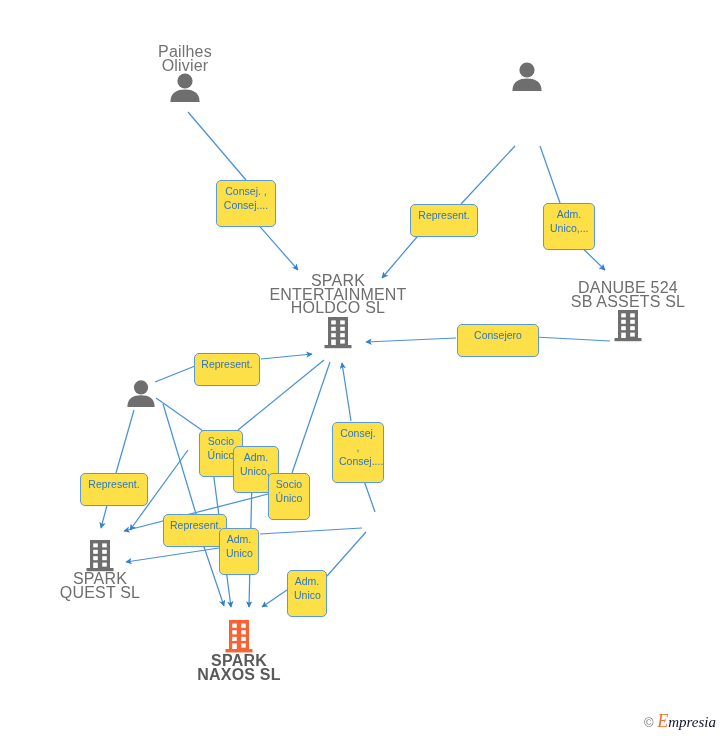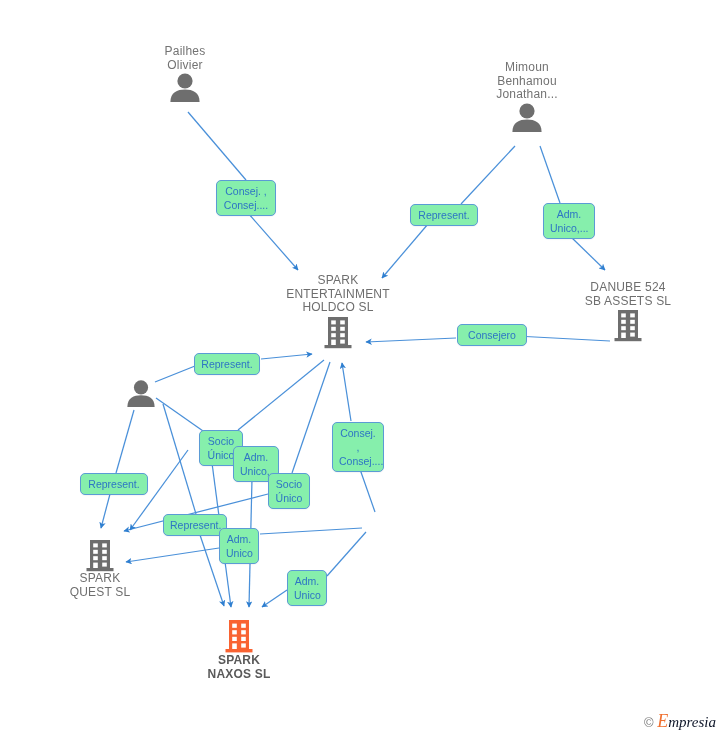--- a/index.html
+++ b/index.html
@@ -24,49 +24,49 @@
     width: 728px;
     height: 740px;
   }
   .node {
     position: absolute;
     text-align: center;
     width: 140px;
     margin-left: -70px;
   }
   .node-label {
-    font-size: 12px;
+    font-size: 16px;
     line-height: 13.5px;
     color: #737373;
     letter-spacing: 0.2px;
     white-space: pre-line;
   }
   .node-label.company {
     color: #6e6e6e;
   }
   .node-label.focal {
     color: #5a5a5a;
     font-weight: bold;
   }
   .icon-wrap {
     display: block;
     line-height: 0;
   }
   .icon-wrap svg { display: inline-block; }
   .edge-label {
     position: absolute;
     box-sizing: border-box;
-    background: #86efac;
+    background: #fde047;
     border: 1.2px solid #5b9bd5;
     border-radius: 5px;
     color: #2e75c4;
     font-size: 10.5px;
     line-height: 14px;
     text-align: center;
-    padding: 3px 6px 3px 6px;
+    padding: 3px 6px 14px 6px;
     white-space: pre-line;
     box-shadow: 0 1px 1px rgba(0,0,0,0.04);
   }
   #watermark {
     position: absolute;
     right: 12px;
     bottom: 8px;
     font-size: 15px;
     color: #2e6b7a;
     font-family: "Liberation Serif", serif;
@@ -148,23 +148,20 @@
 Olivier</div>
     <span class="icon-wrap">
       <svg width="36" height="30" viewBox="0 0 36 30">
         <circle cx="18" cy="9" r="7.6" fill="#6e6e6e"></circle>
         <path d="M3.4 30 C3.4 20.2 10.2 17.4 18 17.4 C25.8 17.4 32.6 20.2 32.6 30 Z" fill="#6e6e6e"></path>
       </svg>
     </span>
   </div>
 
   <div class="node" style="left:527px; top:61px;">
-    <div class="node-label">Mimoun
-Benhamou
-Jonathan...</div>
     <span class="icon-wrap">
       <svg width="36" height="30" viewBox="0 0 36 30">
         <circle cx="18" cy="9" r="7.6" fill="#6e6e6e"></circle>
         <path d="M3.4 30 C3.4 20.2 10.2 17.4 18 17.4 C25.8 17.4 32.6 20.2 32.6 30 Z" fill="#6e6e6e"></path>
       </svg>
     </span>
   </div>
 
   <div class="node" style="left:338px; top:274px;">
     <div class="node-label company">SPARK
@@ -262,21 +259,21 @@
   </div>
 
   <div class="edge-label" style="left:216px; top:180px; width:60px;">Consej. ,
 Consej....</div>
 
   <div class="edge-label" style="left:410px; top:204px; width:68px;">Represent.</div>
 
   <div class="edge-label" style="left:543px; top:203px; width:52px;">Adm.
 Unico,...</div>
 
-  <div class="edge-label" style="left:457px; top:324px; width:70px;">Consejero</div>
+  <div class="edge-label" style="left:457px; top:324px; width:82px;">Consejero</div>
 
   <div class="edge-label" style="left:194px; top:353px; width:66px;">Represent.</div>
 
   <div class="edge-label" style="left:199px; top:430px; width:44px;">Socio
 Único</div>
 
   <div class="edge-label" style="left:233px; top:446px; width:46px;">Adm.
 Unico,..</div>
 
   <div class="edge-label" style="left:268px; top:473px; width:42px;">Socio

